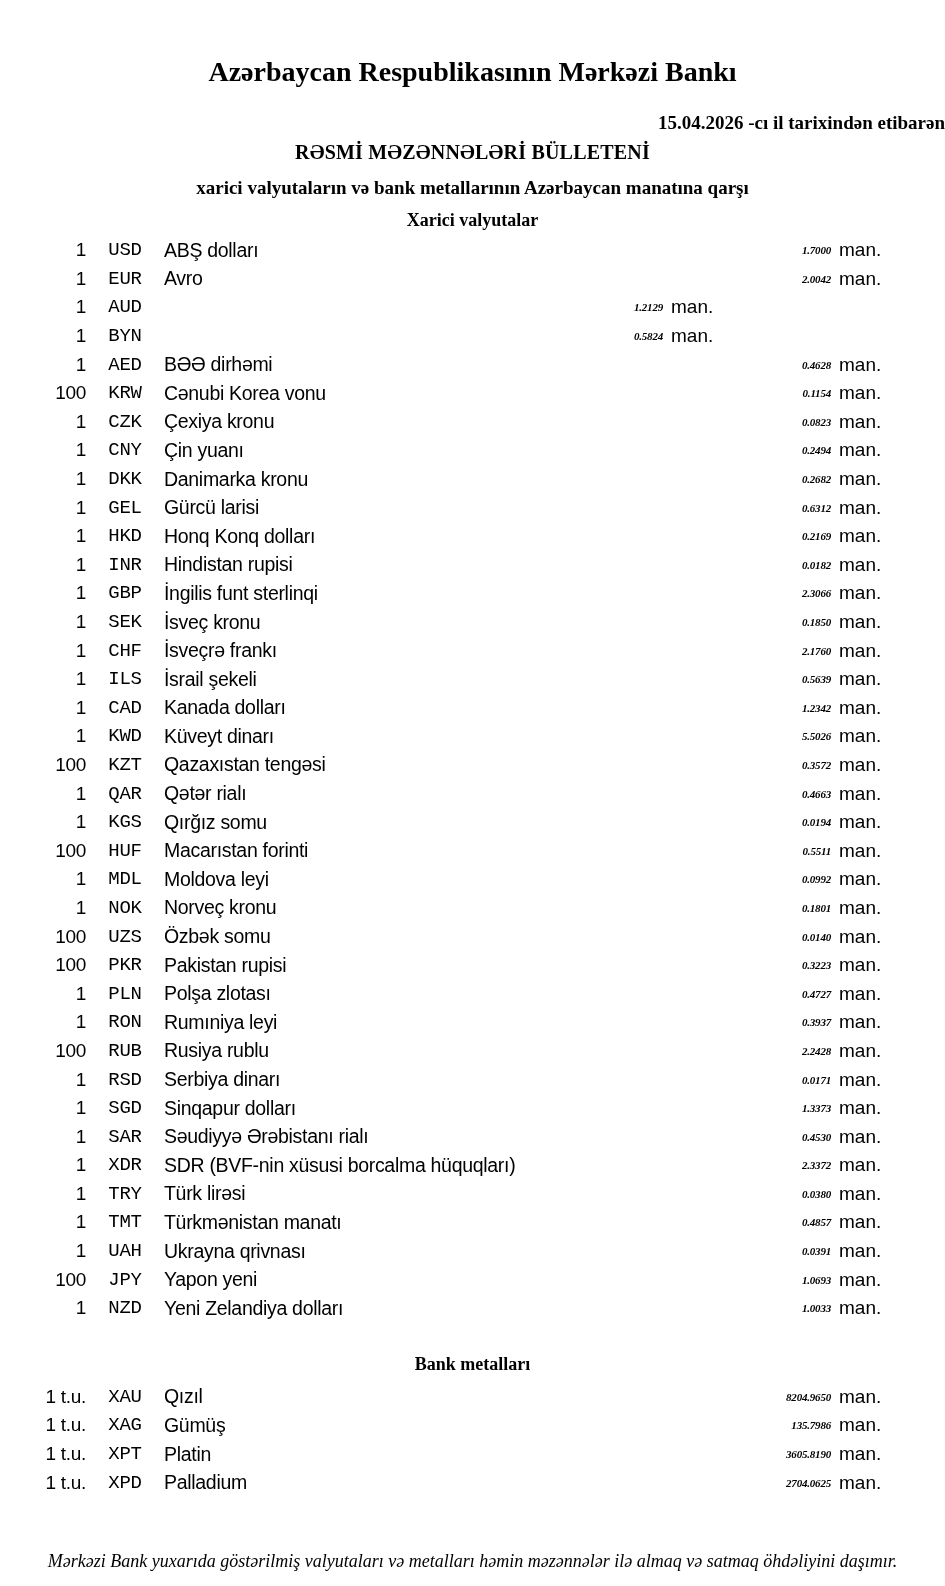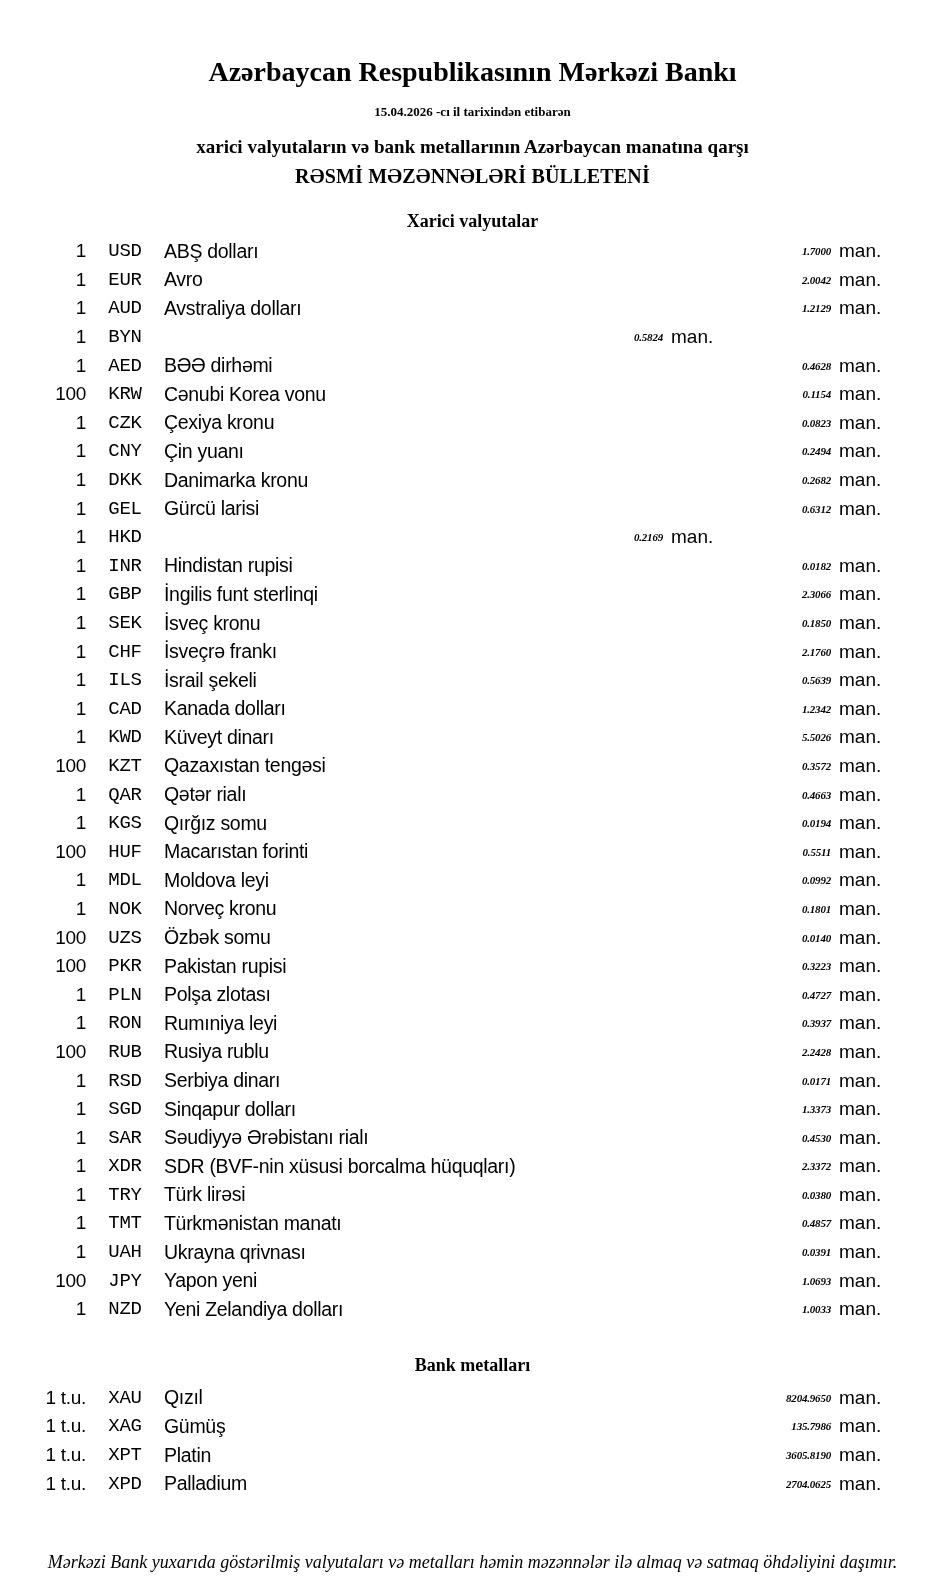--- a/index.html
+++ b/index.html
@@ -7,24 +7,24 @@
     width: 945px; height: 1586px;
     color: #000;
     font-family: "Liberation Sans", sans-serif;
     overflow: hidden;
   }
   .page { width: 945px; }
 
   
   .hdr { text-align: center; font-family: "Liberation Serif", serif; font-weight: bold; }
   .title    { padding-top: 56px; font-size: 28px; line-height: 32px; }
-  .dateline { margin-top: 12px; font-size: 13px; line-height: 24px; }
+  .dateline { margin-top: 23px; font-size: 19px; line-height: 24px; text-align: right; }
   .subtitle { margin-top: 11px; font-size: 19px; line-height: 24px; }
   .bulletin { margin-top: 4px;  font-size: 20px; line-height: 26px; letter-spacing: 0.2px; }
-  .section-heading { margin-top: 20px; text-align: center; font-family: "Liberation Serif", serif;
+  .section-heading { margin-top: 8px; text-align: center; font-family: "Liberation Serif", serif;
                      font-weight: bold; font-size: 18px; line-height: 24px; }
   .section-heading.metals { margin-top: 29px; }
 
   
   .rows { margin-top: 4px; }
   .rows.metals { margin-top: 7px; }
   .row {
     height: 28.6px;
     display: grid;
     grid-template-columns: 86px 62px 1fr 160px 64px;
@@ -49,22 +49,22 @@
     line-height: 22px;
   }
 </style>
 </head>
 <body>
 
 <div class="page">
 
   <div class="hdr title">Azərbaycan Respublikasının Mərkəzi Bankı</div>
   <div class="hdr dateline">15.04.2026 -cı il tarixindən etibarən</div>
+  <div class="hdr bulletin">RƏSMİ MƏZƏNNƏLƏRİ BÜLLETENİ</div>
   <div class="hdr subtitle">xarici valyutaların və bank metallarının Azərbaycan manatına qarşı</div>
-  <div class="hdr bulletin">RƏSMİ MƏZƏNNƏLƏRİ BÜLLETENİ</div>
 
   <div class="section-heading">Xarici valyutalar</div>
 
   <div class="rows">
 
       <div class="row">
         <span class="qty">1</span>
         <span class="code">USD</span>
         <span class="name">ABŞ dolları</span>
         <span class="rate">1.7000</span>
@@ -75,21 +75,20 @@
         <span class="qty">1</span>
         <span class="code">EUR</span>
         <span class="name">Avro</span>
         <span class="rate">2.0042</span>
         <span class="unit">man.</span>
       </div>
 
       <div class="row">
         <span class="qty">1</span>
         <span class="code">AUD</span>
-        <span class="name">Avstraliya dolları</span>
         <span class="rate">1.2129</span>
         <span class="unit">man.</span>
       </div>
 
       <div class="row">
         <span class="qty">1</span>
         <span class="code">BYN</span>
         <span class="rate">0.5824</span>
         <span class="unit">man.</span>
       </div>
@@ -138,20 +137,21 @@
         <span class="qty">1</span>
         <span class="code">GEL</span>
         <span class="name">Gürcü larisi</span>
         <span class="rate">0.6312</span>
         <span class="unit">man.</span>
       </div>
 
       <div class="row">
         <span class="qty">1</span>
         <span class="code">HKD</span>
+        <span class="name">Honq Konq dolları</span>
         <span class="rate">0.2169</span>
         <span class="unit">man.</span>
       </div>
 
       <div class="row">
         <span class="qty">1</span>
         <span class="code">INR</span>
         <span class="name">Hindistan rupisi</span>
         <span class="rate">0.0182</span>
         <span class="unit">man.</span>

